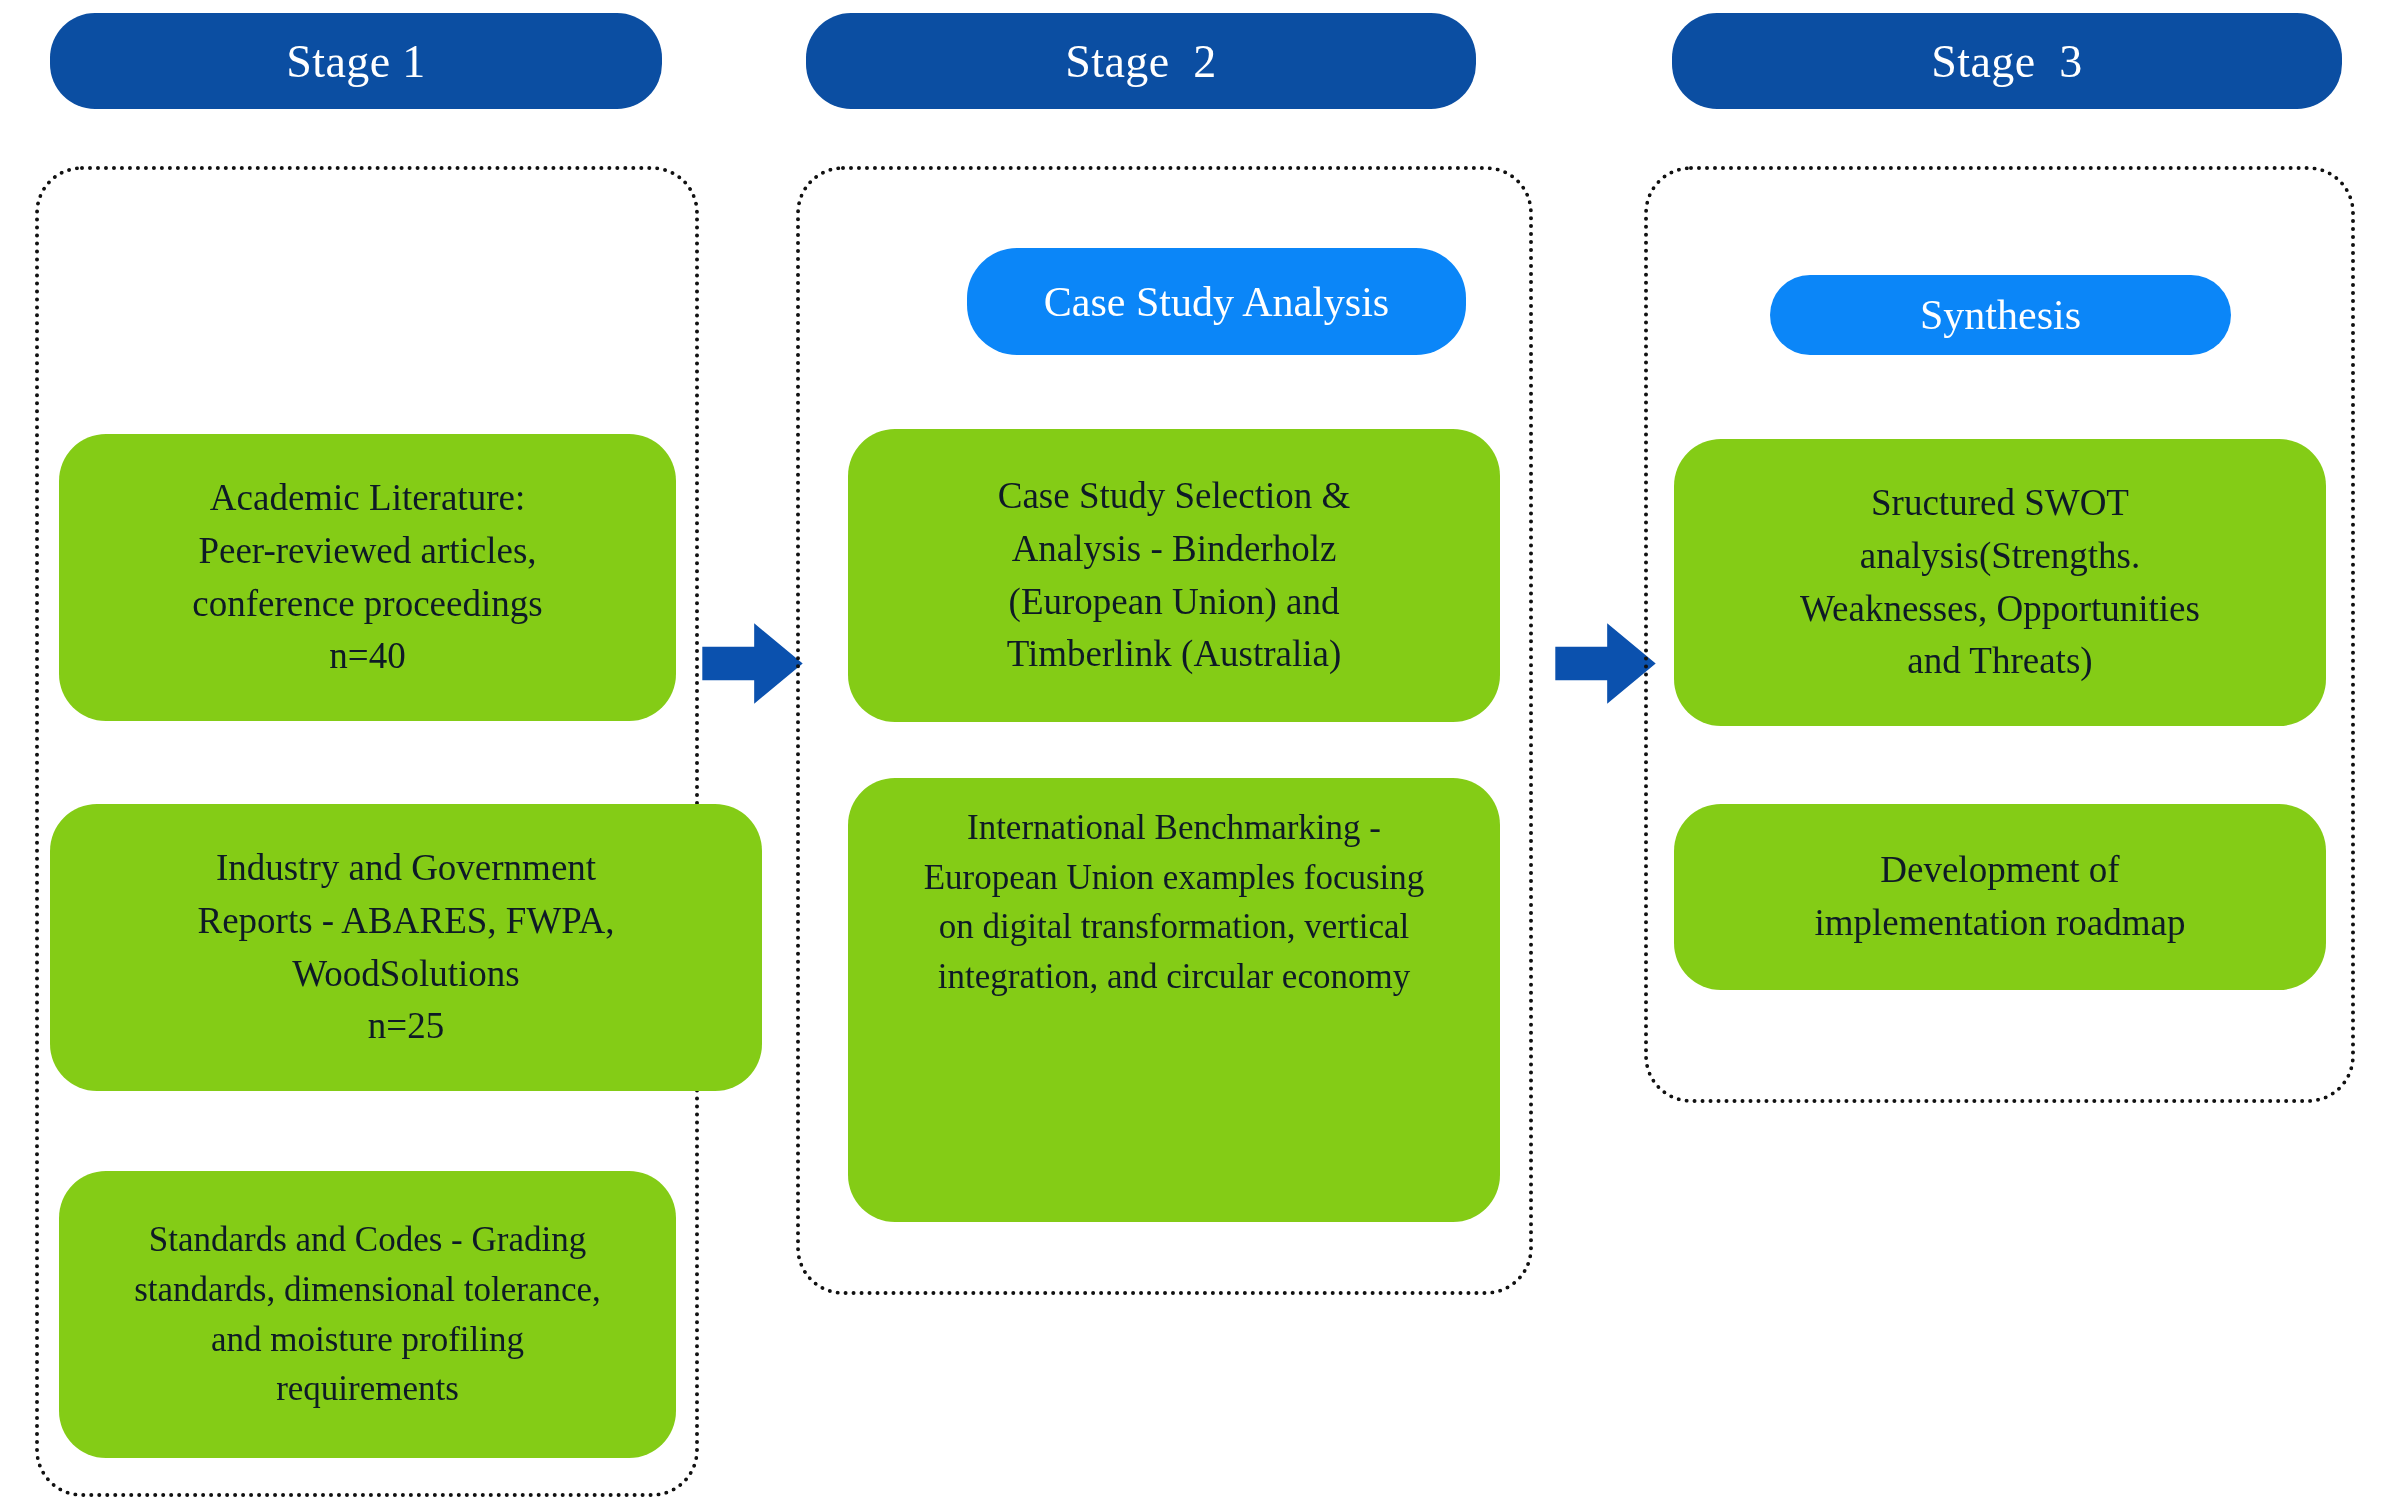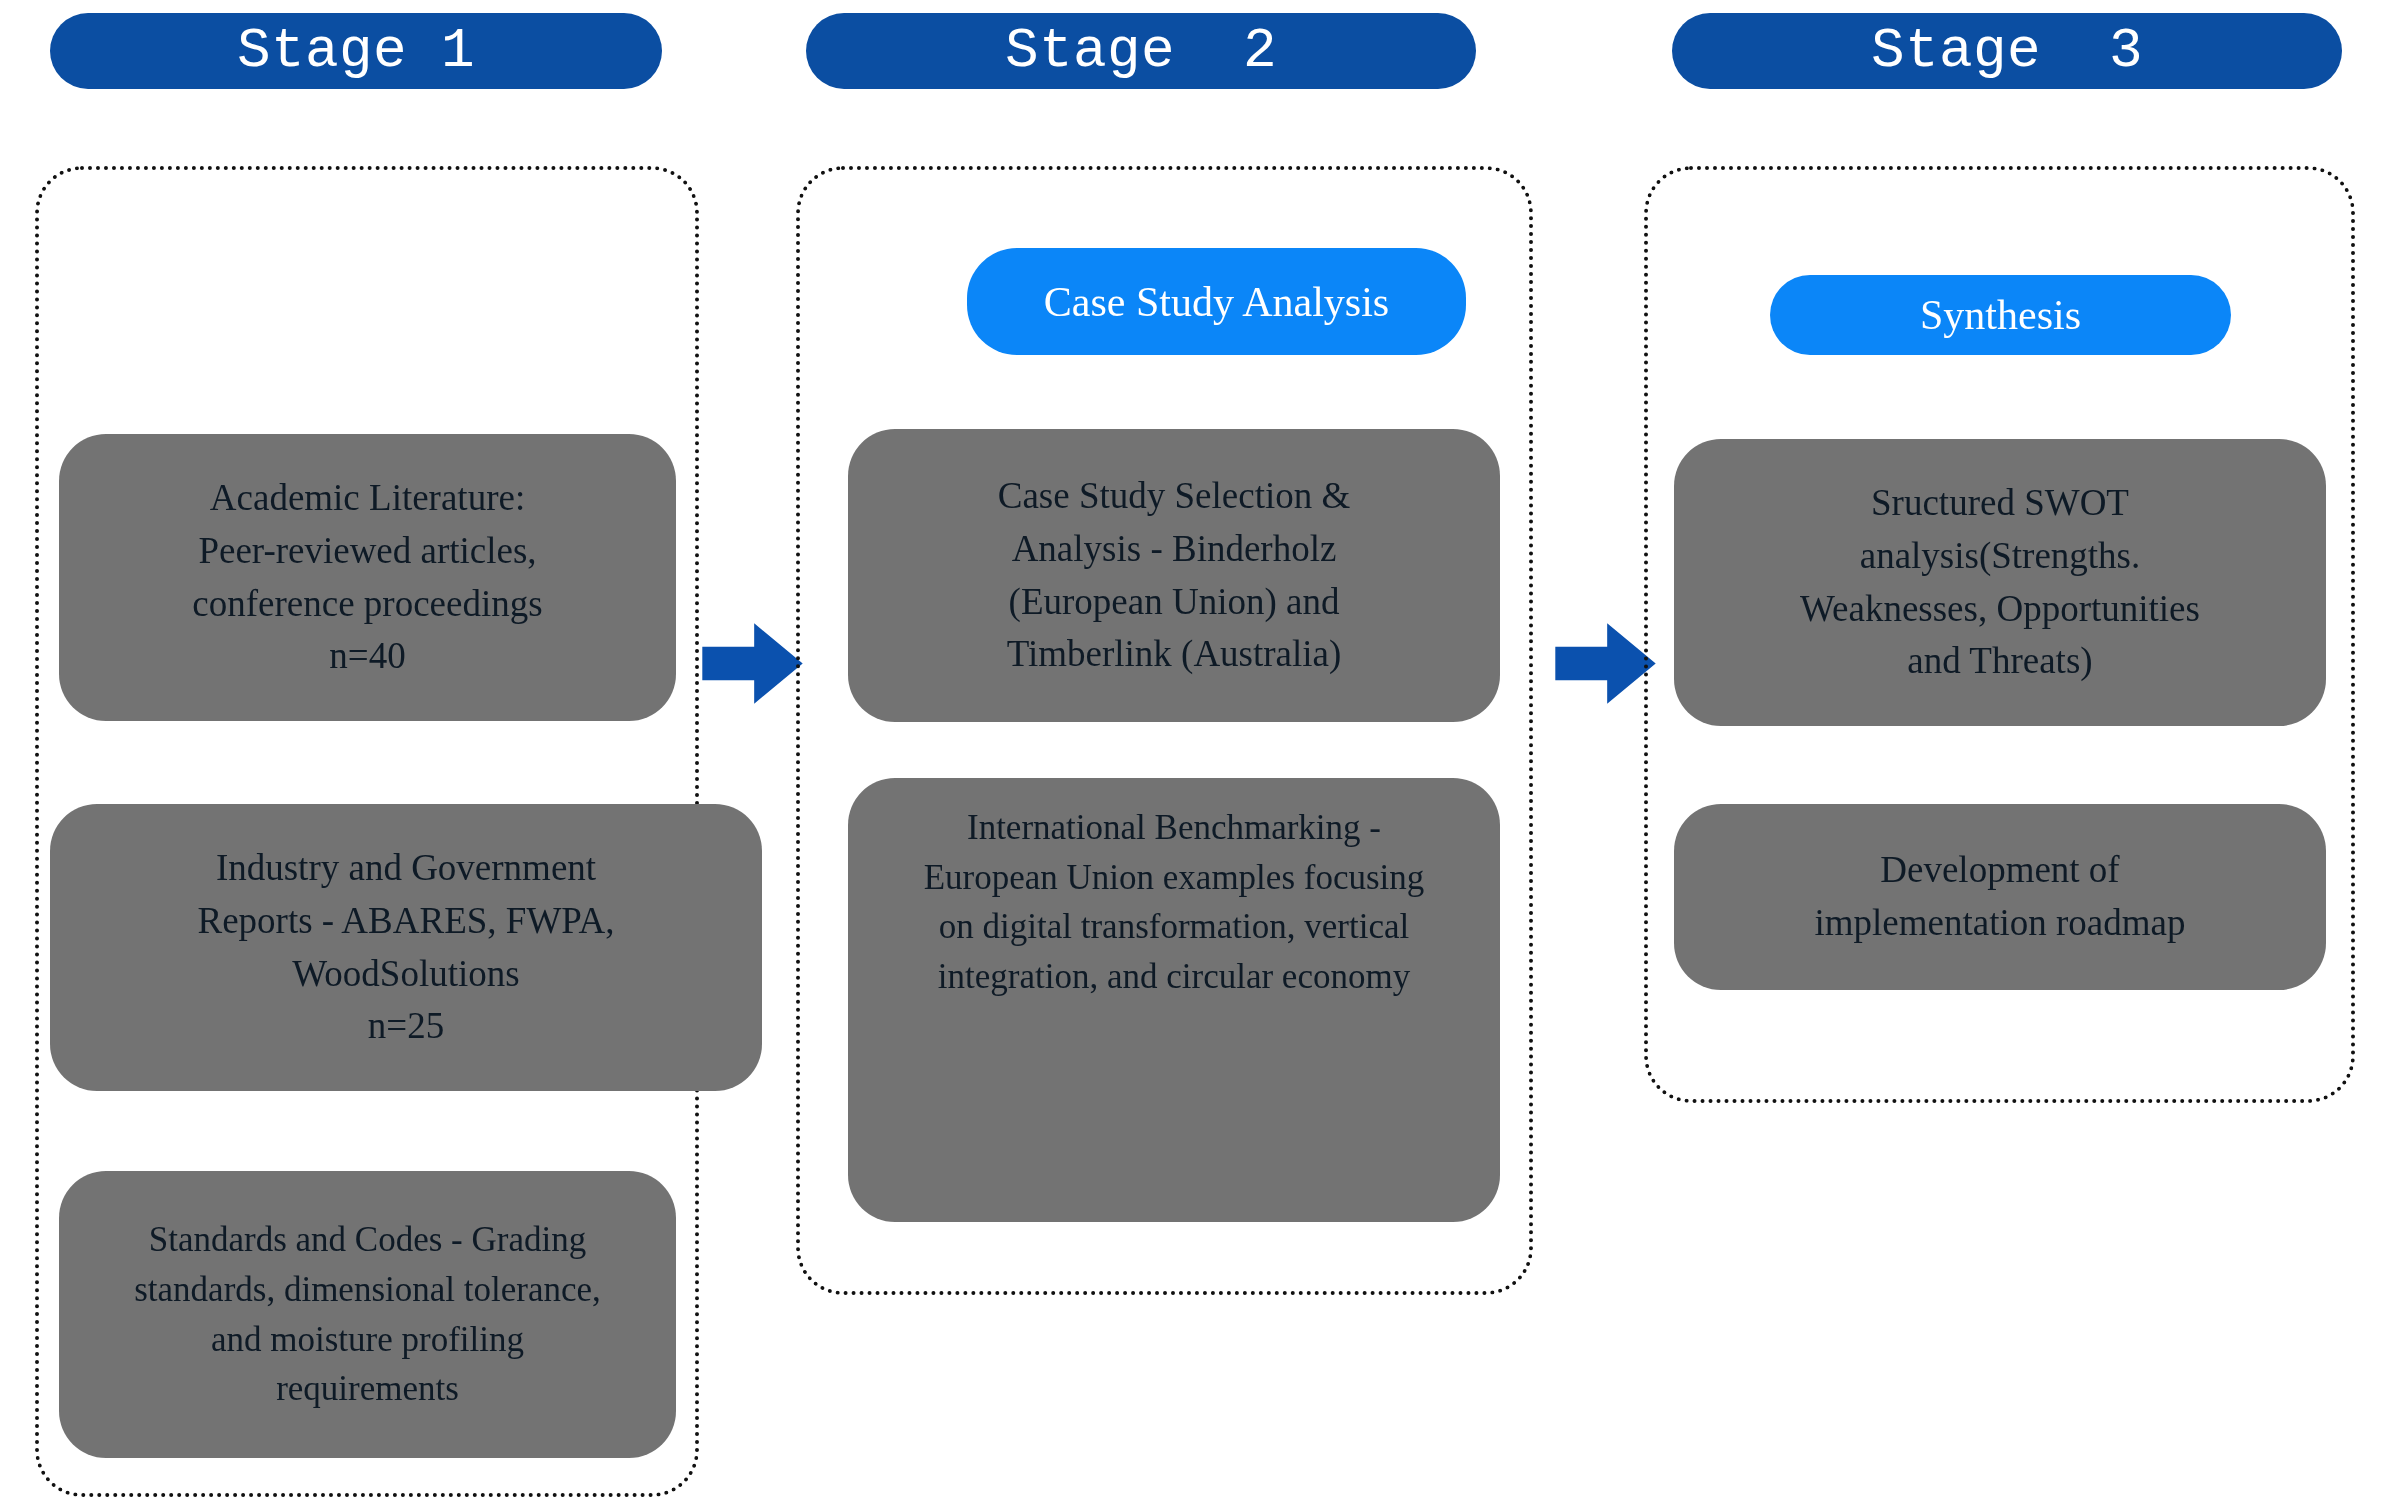--- a/index.html
+++ b/index.html
@@ -16,31 +16,30 @@
   }
 
   .canvas {
     position: absolute;
     inset: 0;
   }
 
   
   .stage-header {
     position: absolute;
-    height: 76px;
+    height: 96px;
     border-radius: 45px;
     background: #0b4ea2;
     color: #ffffff;
     display: flex;
     align-items: center;
     justify-content: center;
-    font-size: 56px;
+    font-size: 46px;
     letter-spacing: 0.4px;
     white-space: pre;
-    font-family: Liberation Mono, monospace;
   }
 
   
   .stage-container {
     position: absolute;
     border: 4.2px dotted #111111;
     border-radius: 47px;
     background: transparent;
     box-sizing: border-box;
   }
@@ -55,21 +54,21 @@
     align-items: center;
     justify-content: center;
     font-size: 42px;
     white-space: pre;
   }
 
   
   .content-box {
     position: absolute;
     border-radius: 47px;
-    background: #737373;
+    background: #84cc16;
     color: #0e1a26;
     display: flex;
     align-items: center;
     justify-content: center;
     text-align: center;
     box-sizing: border-box;
     padding: 8.4px 28.5px;
     font-size: 37px;
     line-height: 1.42;
   }

